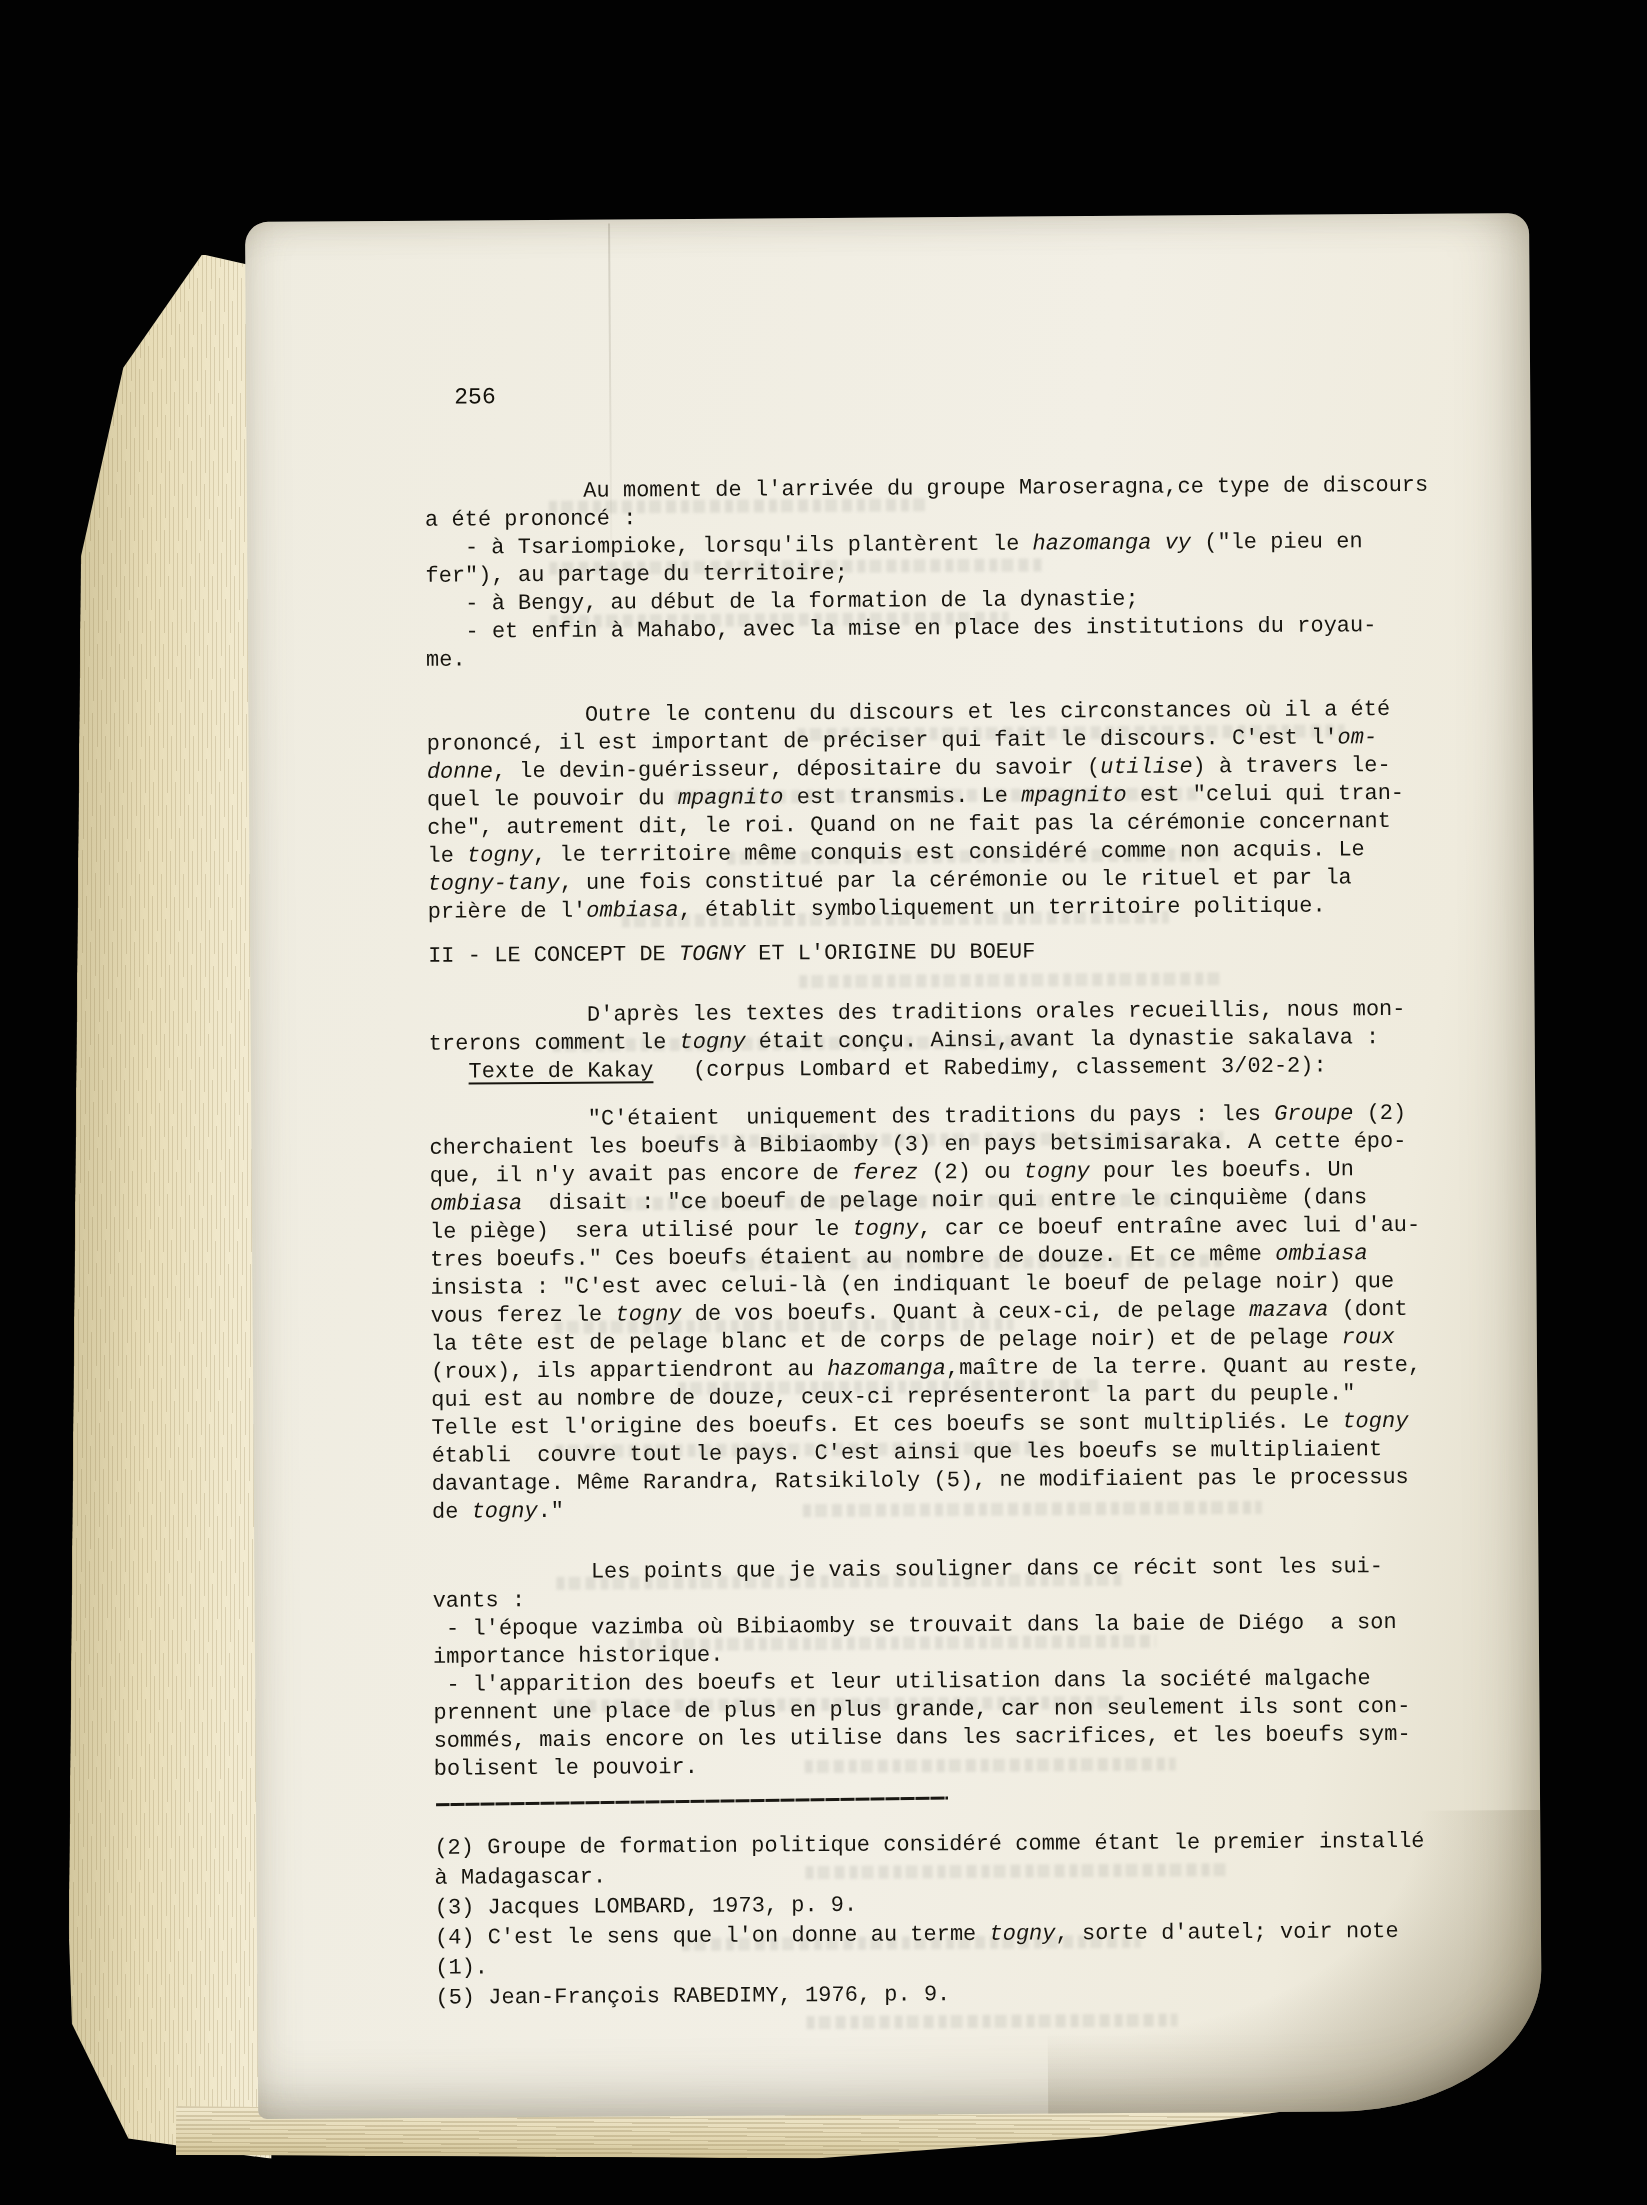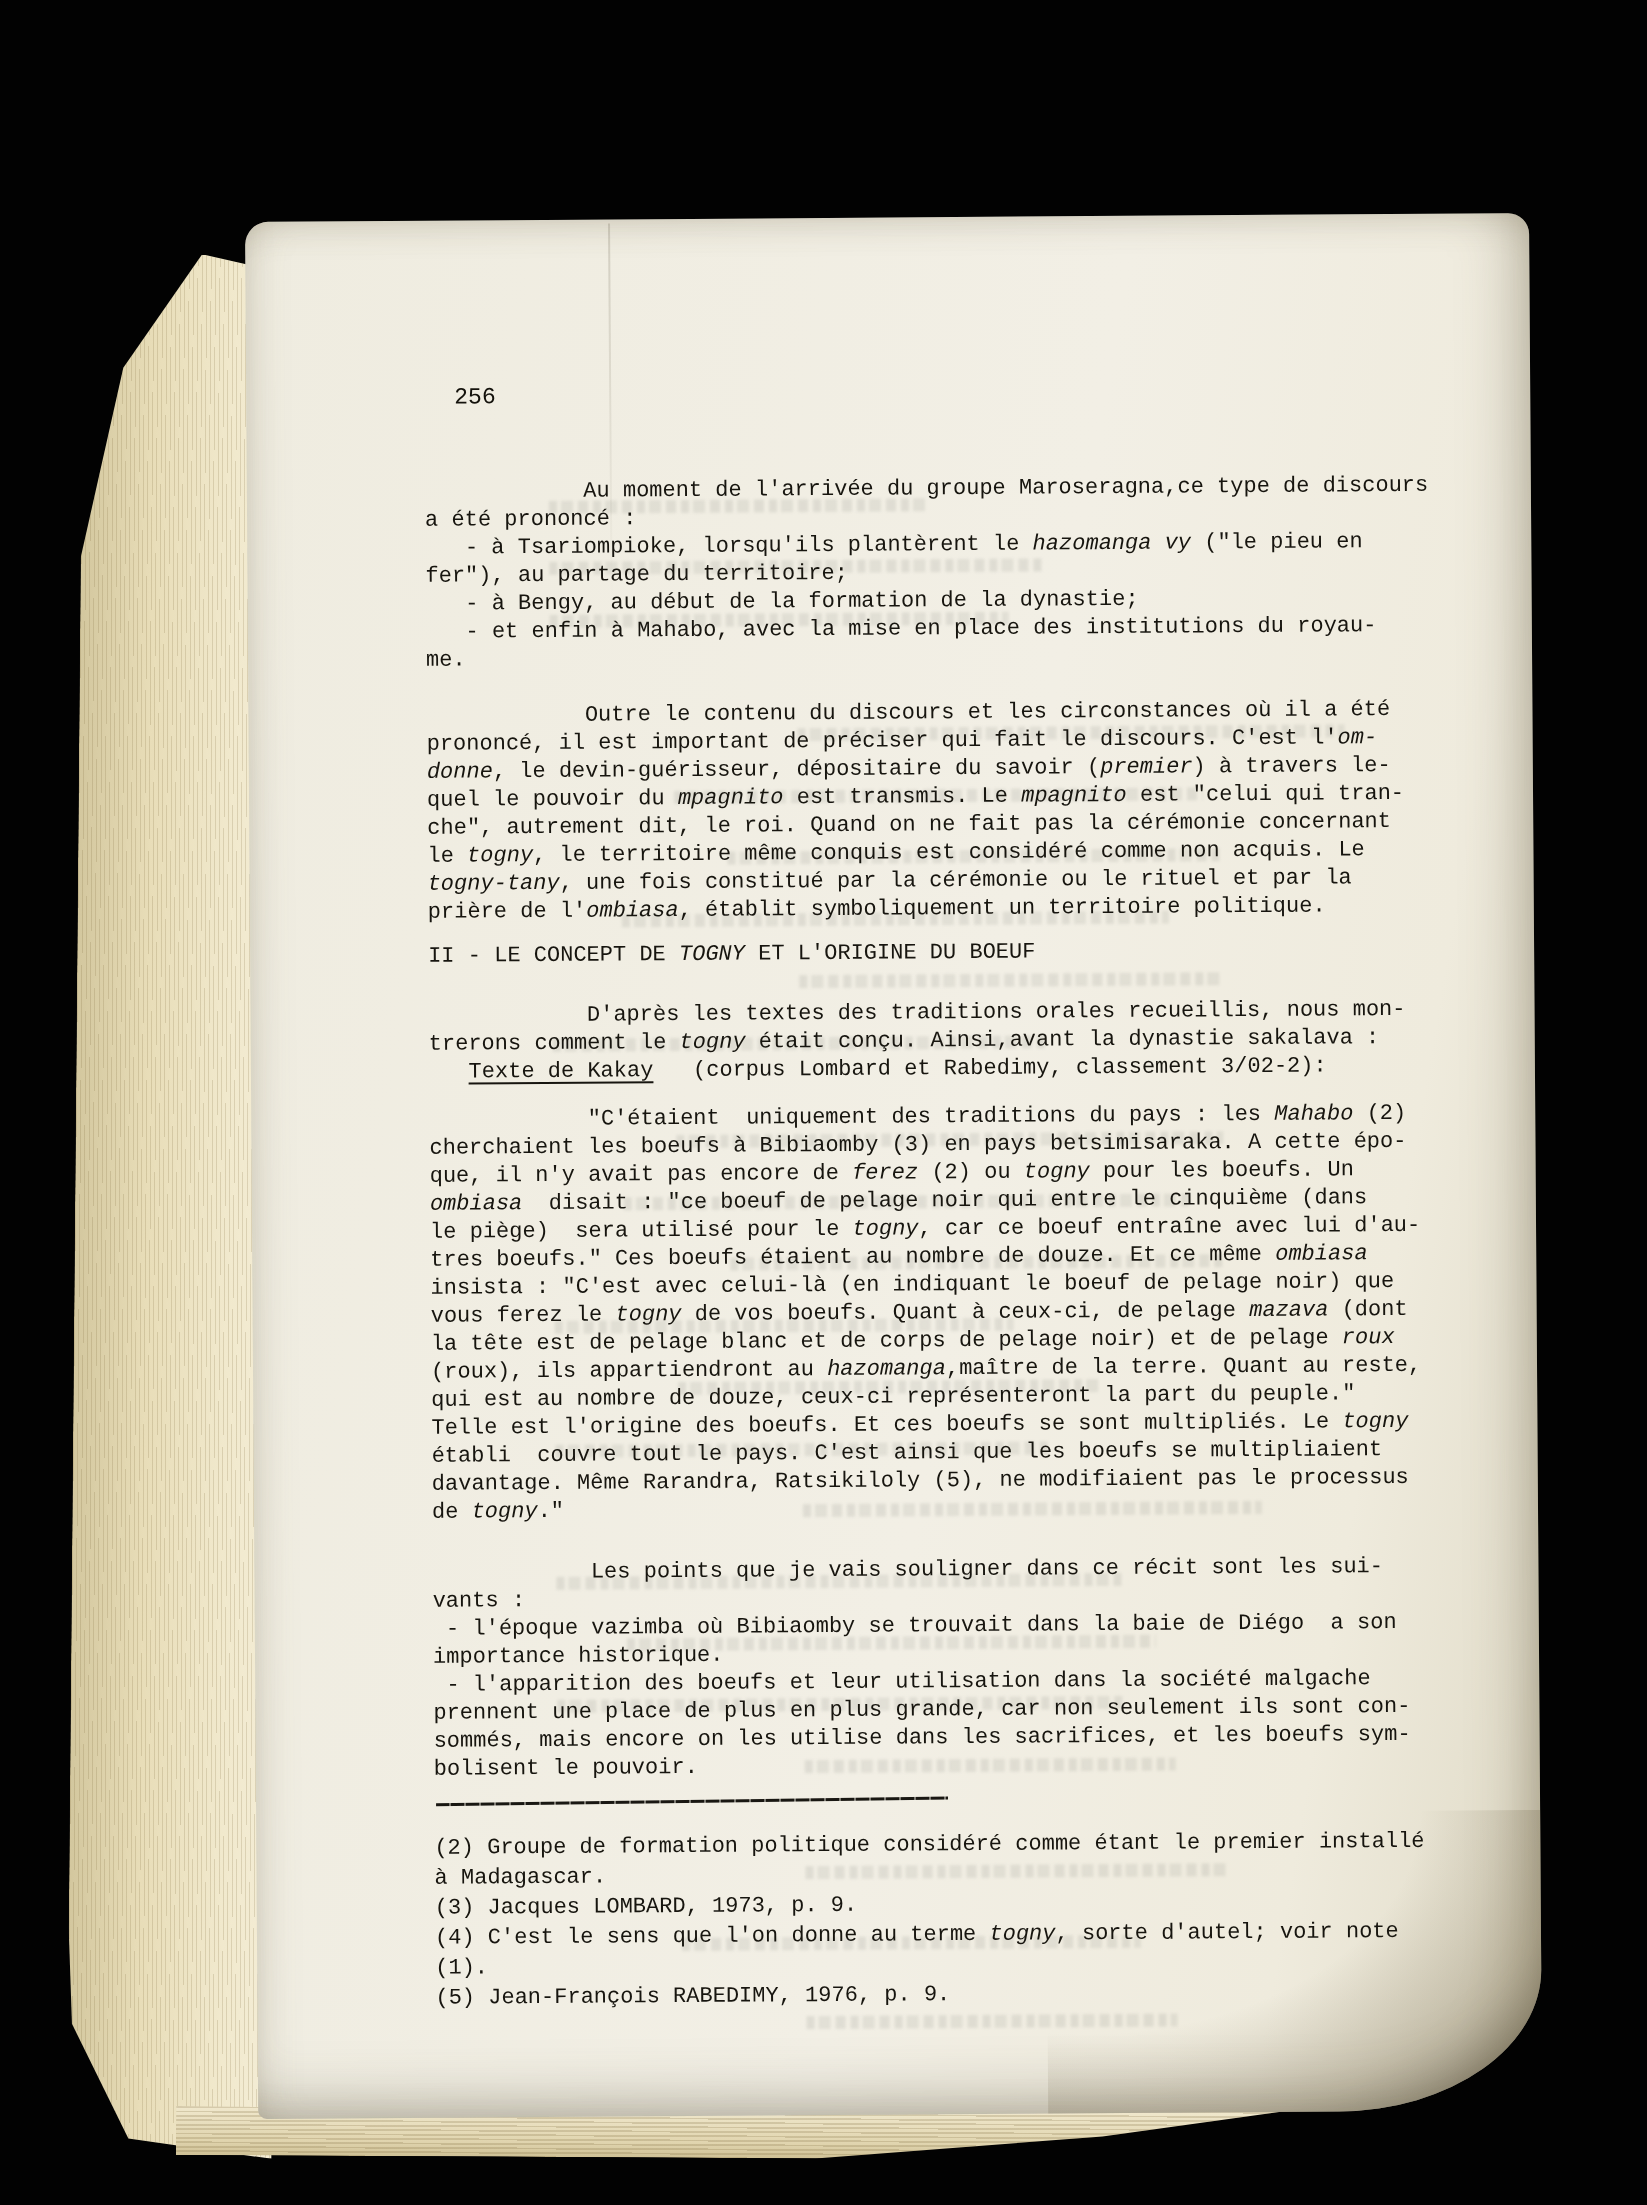--- a/index.html
+++ b/index.html
@@ -121,37 +121,37 @@
         <div class="line"><span>a été prononcé :</span></div>
         <div class="line"><span>   - à Tsariompioke, lorsqu'ils plantèrent le </span><span class="it">hazomanga vy</span><span> ("le pieu en</span></div>
         <div class="line"><span>fer"), au partage du territoire;</span></div>
         <div class="line"><span>   - à Bengy, au début de la formation de la dynastie;</span></div>
         <div class="line"><span>   - et enfin à Mahabo, avec la mise en place des institutions du royau-</span></div>
         <div class="line"><span>me.</span></div>
       </div>
     <div class="blk para2">
         <div class="line"><span>            Outre le contenu du discours et les circonstances où il a été</span></div>
         <div class="line"><span>prononcé, il est important de préciser qui fait le discours. C'est l'</span><span class="it">om-</span></div>
-        <div class="line"><span class="it">donne</span><span>, le devin-guérisseur, dépositaire du savoir (</span><span class="it">premier</span><span>) à travers le-</span></div>
+        <div class="line"><span class="it">donne</span><span>, le devin-guérisseur, dépositaire du savoir (</span><span class="it">utilise</span><span>) à travers le-</span></div>
         <div class="line"><span>quel le pouvoir du </span><span class="it">mpagnito</span><span> est transmis. Le </span><span class="it">mpagnito</span><span> est "celui qui tran-</span></div>
         <div class="line"><span>che", autrement dit, le roi. Quand on ne fait pas la cérémonie concernant</span></div>
         <div class="line"><span>le </span><span class="it">togny</span><span>, le territoire même conquis est considéré comme non acquis. Le</span></div>
         <div class="line"><span class="it">togny-tany</span><span>, une fois constitué par la cérémonie ou le rituel et par la</span></div>
         <div class="line"><span>prière de l'</span><span class="it">ombiasa</span><span>, établit symboliquement un territoire politique.</span></div>
       </div>
     <div class="blk heading">
         <div class="line"><span>II - LE CONCEPT DE </span><span class="it">TOGNY</span><span> ET L'ORIGINE DU BOEUF</span></div>
       </div>
     <div class="blk para3">
         <div class="line"><span>            D'après les textes des traditions orales recueillis, nous mon-</span></div>
         <div class="line"><span>trerons comment le </span><span class="it">togny</span><span> était conçu. Ainsi,avant la dynastie sakalava :</span></div>
         <div class="line"><span>   </span><span class="ul">Texte de Kakay</span><span>   (corpus Lombard et Rabedimy, classement 3/02-2):</span></div>
       </div>
     <div class="blk quote">
-        <div class="line"><span>            "C'étaient  uniquement des traditions du pays : les </span><span class="it">Mahabo</span><span> (2)</span></div>
+        <div class="line"><span>            "C'étaient  uniquement des traditions du pays : les </span><span class="it">Groupe</span><span> (2)</span></div>
         <div class="line"><span>cherchaient les boeufs à Bibiaomby (3) en pays betsimisaraka. A cette épo-</span></div>
         <div class="line"><span>que, il n'y avait pas encore de </span><span class="it">ferez</span><span> (2) ou </span><span class="it">togny</span><span> pour les boeufs. Un</span></div>
         <div class="line"><span class="it">ombiasa</span><span>  disait : "ce boeuf de pelage noir qui entre le cinquième (dans</span></div>
         <div class="line"><span>le piège)  sera utilisé pour le </span><span class="it">togny</span><span>, car ce boeuf entraîne avec lui d'au-</span></div>
         <div class="line"><span>tres boeufs." Ces boeufs étaient au nombre de douze. Et ce même </span><span class="it">ombiasa</span></div>
         <div class="line"><span>insista : "C'est avec celui-là (en indiquant le boeuf de pelage noir) que</span></div>
         <div class="line"><span>vous ferez le </span><span class="it">togny</span><span> de vos boeufs. Quant à ceux-ci, de pelage </span><span class="it">mazava</span><span> (dont</span></div>
         <div class="line"><span>la tête est de pelage blanc et de corps de pelage noir) et de pelage </span><span class="it">roux</span></div>
         <div class="line"><span>(roux), ils appartiendront au </span><span class="it">hazomanga</span><span>,maître de la terre. Quant au reste,</span></div>
         <div class="line"><span>qui est au nombre de douze, ceux-ci représenteront la part du peuple."</span></div>

